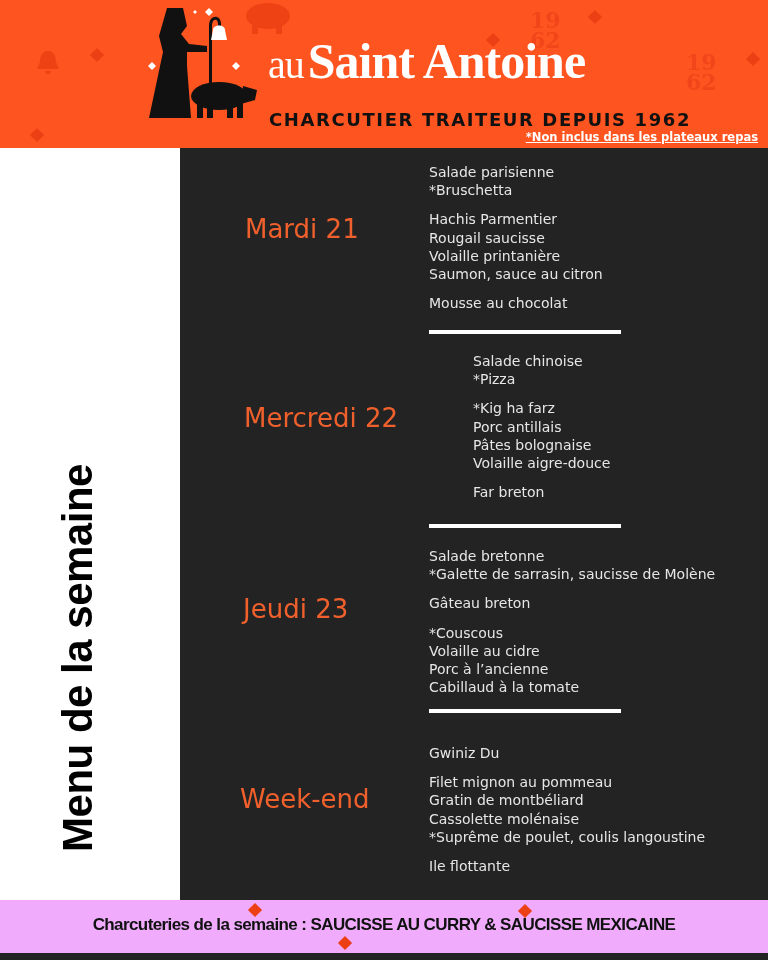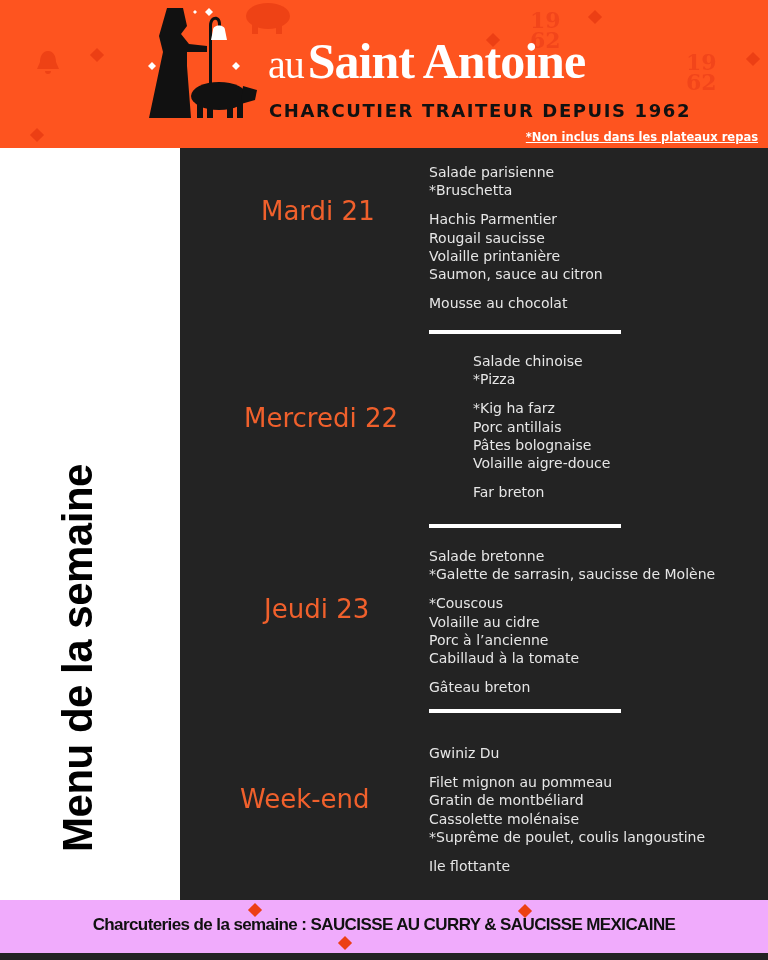--- a/index.html
+++ b/index.html
@@ -14,21 +14,21 @@
     .bg-deco { position: absolute; color: #f0431a; opacity: 0.85; font-family: "DejaVu Serif", serif; font-weight: bold; }
     .diamond { position: absolute; width: 10px; height: 10px; background: #ec3f14; transform: rotate(45deg); }
     .logo-figure { position: absolute; left: 145px; top: 6px; width: 115px; height: 116px; }
     .brand-title {
       position: absolute; left: 268px; top: 36px;
       font-family: Liberation Serif, serif; font-weight: bold;
       font-size: 50px; color: #ffffff; letter-spacing: -1px; line-height: 1;
     }
     .brand-title .au { font-size: 40px; font-weight: normal; margin-right: 4px; }
     .brand-sub {
-      position: absolute; left: 269px; top: 100px;
+      position: absolute; left: 269px; top: 109px;
       font-family: "DejaVu Sans", sans-serif; font-weight: bold;
       font-size: 18px; color: #111; letter-spacing: 1.6px;
     }
     .note {
       position: absolute; right: 10px; top: 130px;
       font-family: "DejaVu Sans", sans-serif; font-weight: bold;
       font-size: 11.5px; color: #ffffff; text-decoration: underline;
     }
 
     
@@ -126,21 +126,21 @@
   <div class="note">*Non inclus dans les plateaux repas</div>
 </div>
 
 <div class="sidebar">
   <div class="vertical-title">Menu de la semaine</div>
 </div>
 
 <div class="main">
 
   <div class="day" style="top:0;">
-    <div class="day-label" style="left:65px;top:48px;margin-left:16px;">Mardi 21</div>
+    <div class="day-label" style="left:65px;top:66px;">Mardi 21</div>
     <div class="dishes" style="top:15px;">
       <div class="dish-group">
         <div class="dish">Salade parisienne</div>
         <div class="dish">*Bruschetta</div>
       </div>
       <div class="dish-group">
         <div class="dish">Hachis Parmentier</div>
         <div class="dish">Rougail saucisse</div>
         <div class="dish">Volaille printanière</div>
         <div class="dish">Saumon, sauce au citron</div>
@@ -166,34 +166,34 @@
         <div class="dish">Volaille aigre-douce</div>
       </div>
       <div class="dish-group">
         <div class="dish">Far breton</div>
       </div>
     </div>
     <div class="divider" style="top:187px;"></div>
   </div>
 
   <div class="day" style="top:384px;">
-    <div class="day-label" style="left:63px;top:62px;margin-left:21px;">Jeudi 23</div>
+    <div class="day-label" style="left:63px;top:62px;">Jeudi 23</div>
     <div class="dishes" style="top:15px;">
       <div class="dish-group">
         <div class="dish">Salade bretonne</div>
         <div class="dish">*Galette de sarrasin, saucisse de Molène</div>
+      </div>
+      <div class="dish-group">
+        <div class="dish">Gâteau breton</div>
       </div>
       <div class="dish-group">
         <div class="dish">*Couscous</div>
         <div class="dish">Volaille au cidre</div>
         <div class="dish">Porc à l’ancienne</div>
         <div class="dish">Cabillaud à la tomate</div>
-      </div>
-      <div class="dish-group">
-        <div class="dish">Gâteau breton</div>
       </div>
     </div>
     <div class="divider" style="top:177px;"></div>
   </div>
 
   <div class="day" style="top:572px;">
     <div class="day-label" style="left:60px;top:64px;">Week-end</div>
     <div class="dishes" style="top:24px;">
       <div class="dish-group">
         <div class="dish">Gwiniz Du</div>

